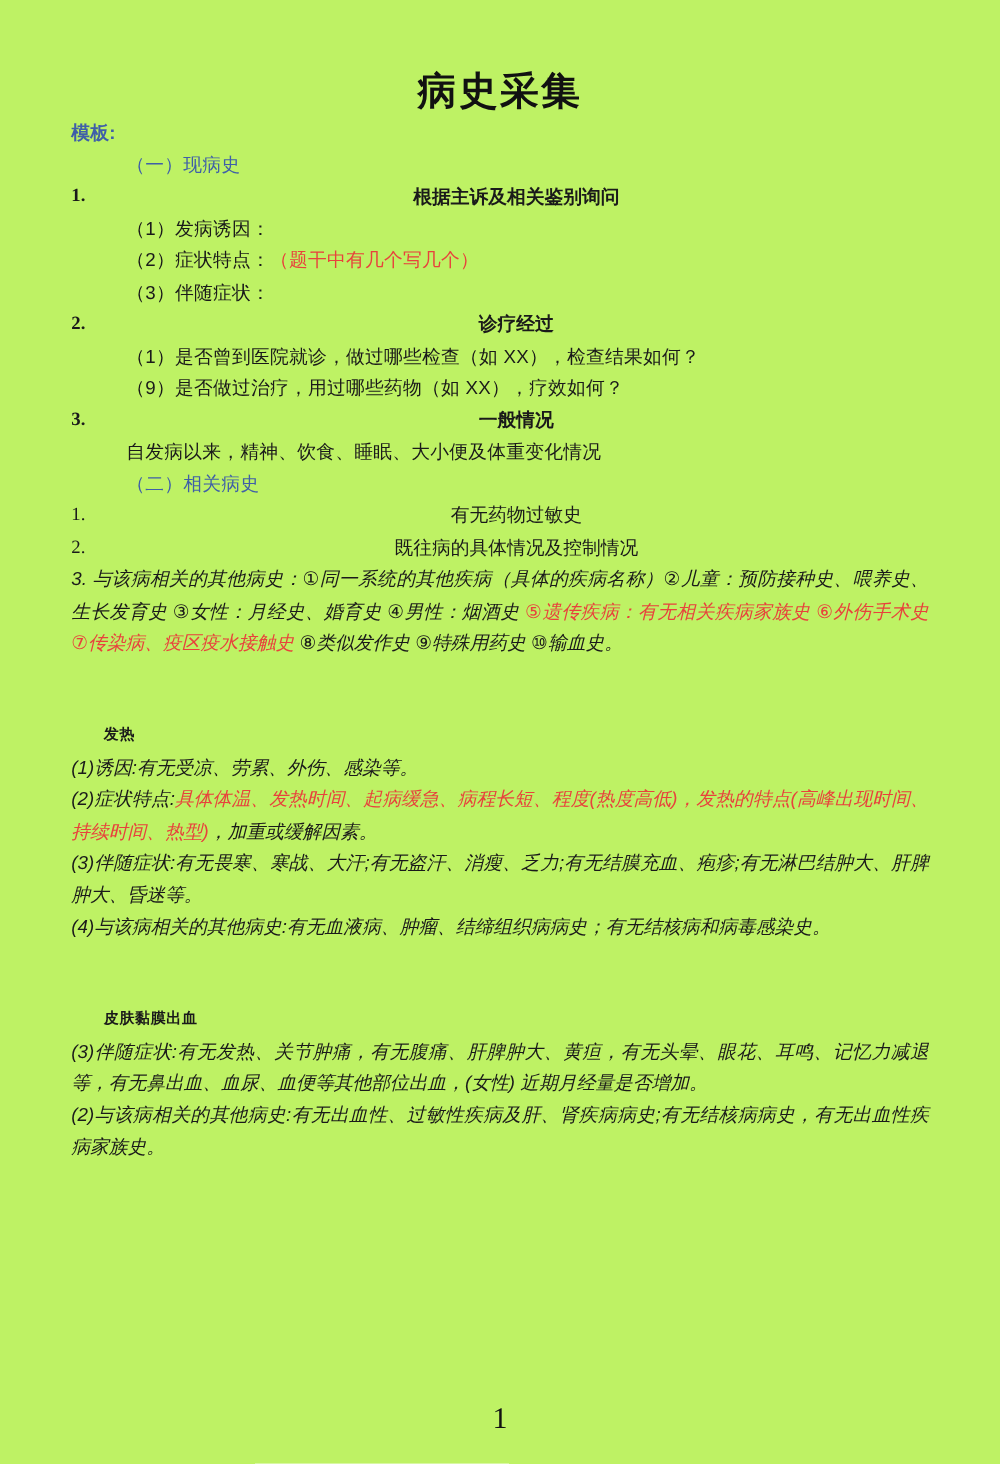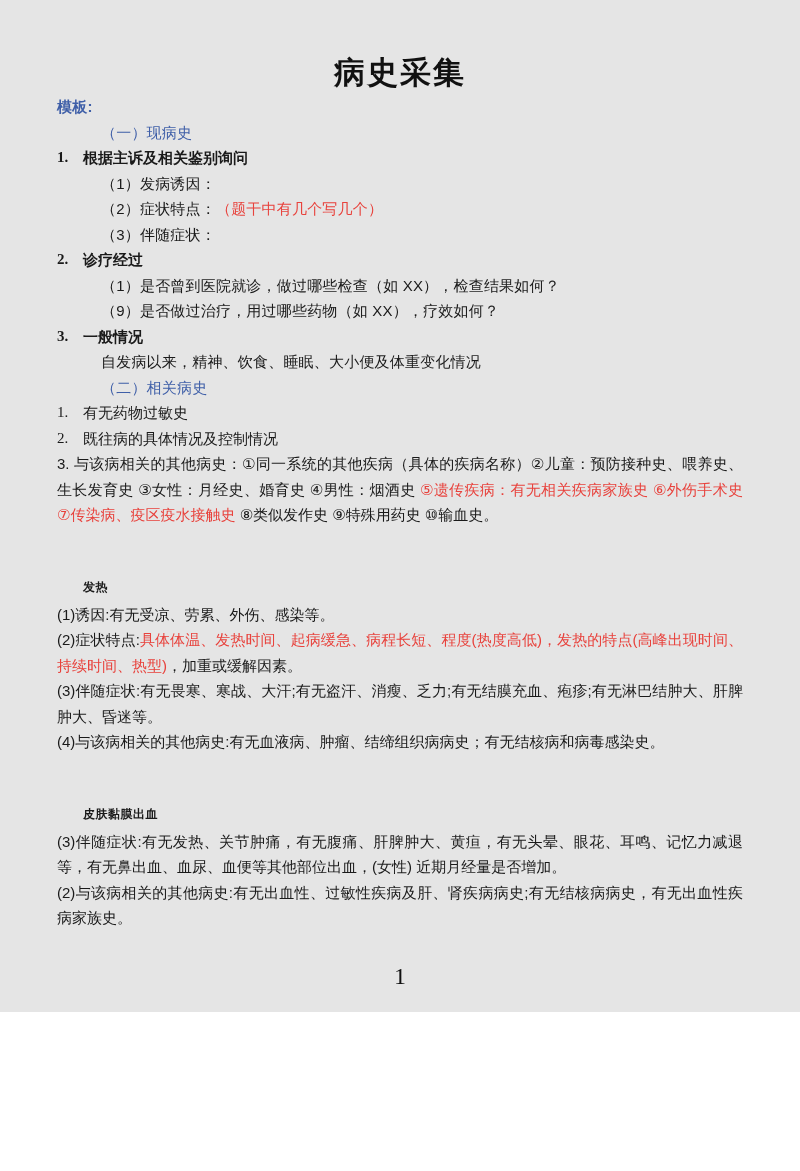--- a/index.html
+++ b/index.html
@@ -10,25 +10,25 @@
   body {
     width: 800px;
     height: 1171px;
     position: relative;
     font-family: "Liberation Sans", "DejaVu Sans", sans-serif;
     color: #1a1a1a;
     overflow: hidden;
   }
   .page {
     width: 800px;
-    height: 1012px;
+    height: 1171px;
     box-sizing: border-box;
     padding: 0;
     position: relative;
-    background: #e5e5e5;
+    background: #bef264;
   }
   .doc-title {
     text-align: center;
     font-size: 31px;
     font-weight: bold;
     letter-spacing: 2px;
     color: #111;
     margin: 0;
     padding-top: 52px;
     font-family: "DejaVu Sans", "Liberation Sans", sans-serif;
@@ -54,40 +54,42 @@
     margin-left: 26px;
     line-height: 30px;
     letter-spacing: 0.5px;
   }
   .para {
     font-size: 15px;
     line-height: 25.5px;
     text-align: justify;
     text-justify: inter-ideograph;
     margin: 0;
+    font-style: italic;
   }
   .num-row {
     display: flex;
     align-items: flex-start;
   }
   .num-row .num {
     width: 26px;
     flex: 0 0 26px;
     font-weight: bold;
     font-family: "Liberation Serif", serif;
     font-size: 15px;
     line-height: 25.5px;
   }
   .num-row .num.plain {
     font-weight: normal;
   }
   .num-row .txt {
     flex: 1 1 auto;
     font-size: 15px;
     line-height: 25.5px;
+    text-align: center;
   }
   .page-number {
     position: absolute;
     bottom: 22px;
     left: 0;
     right: 0;
     text-align: center;
     font-size: 24px;
     font-family: "Liberation Serif", serif;
     color: #111;

